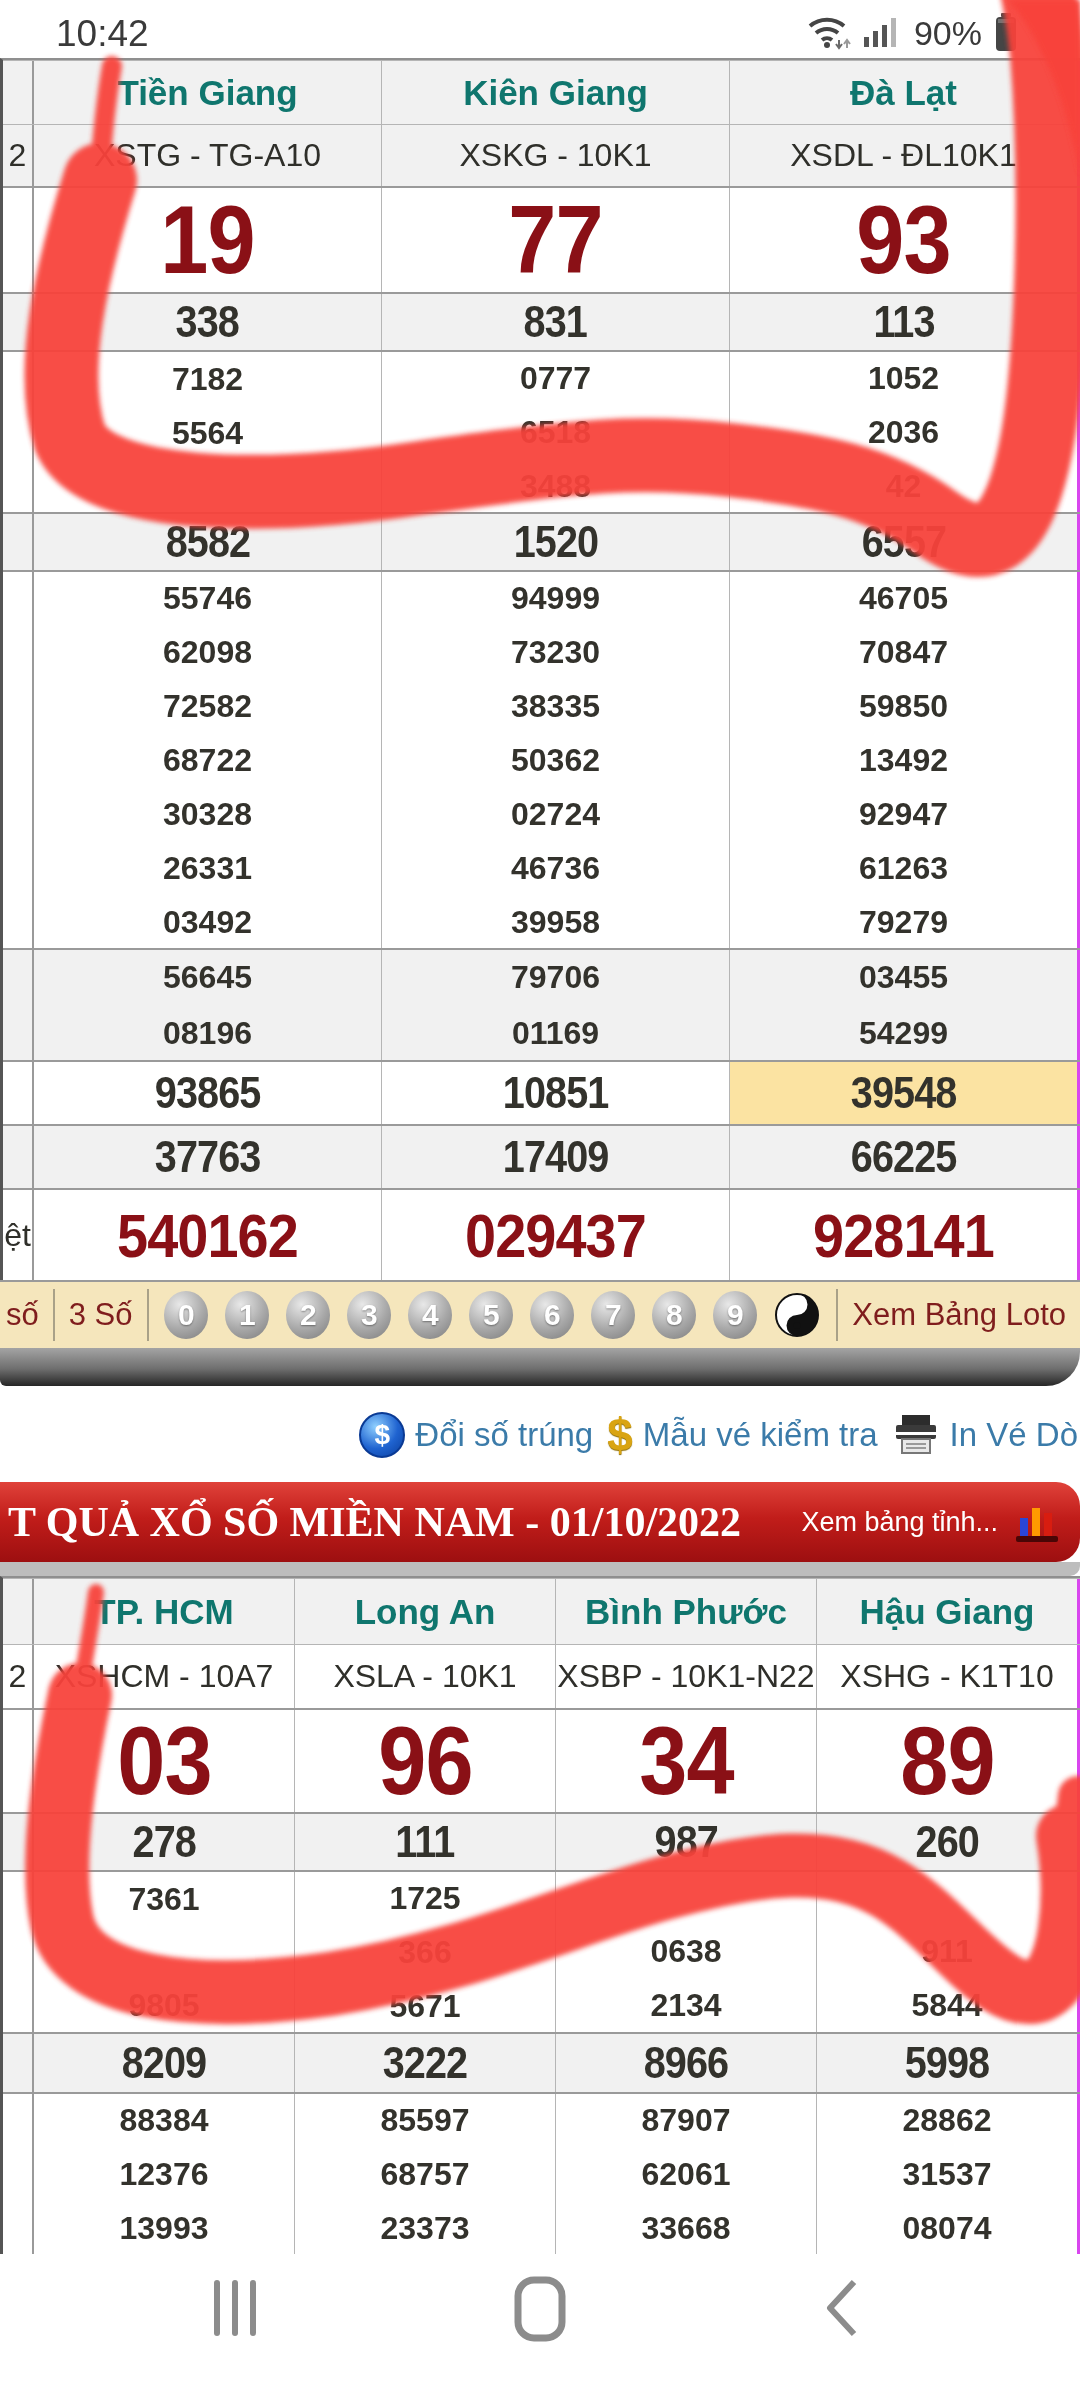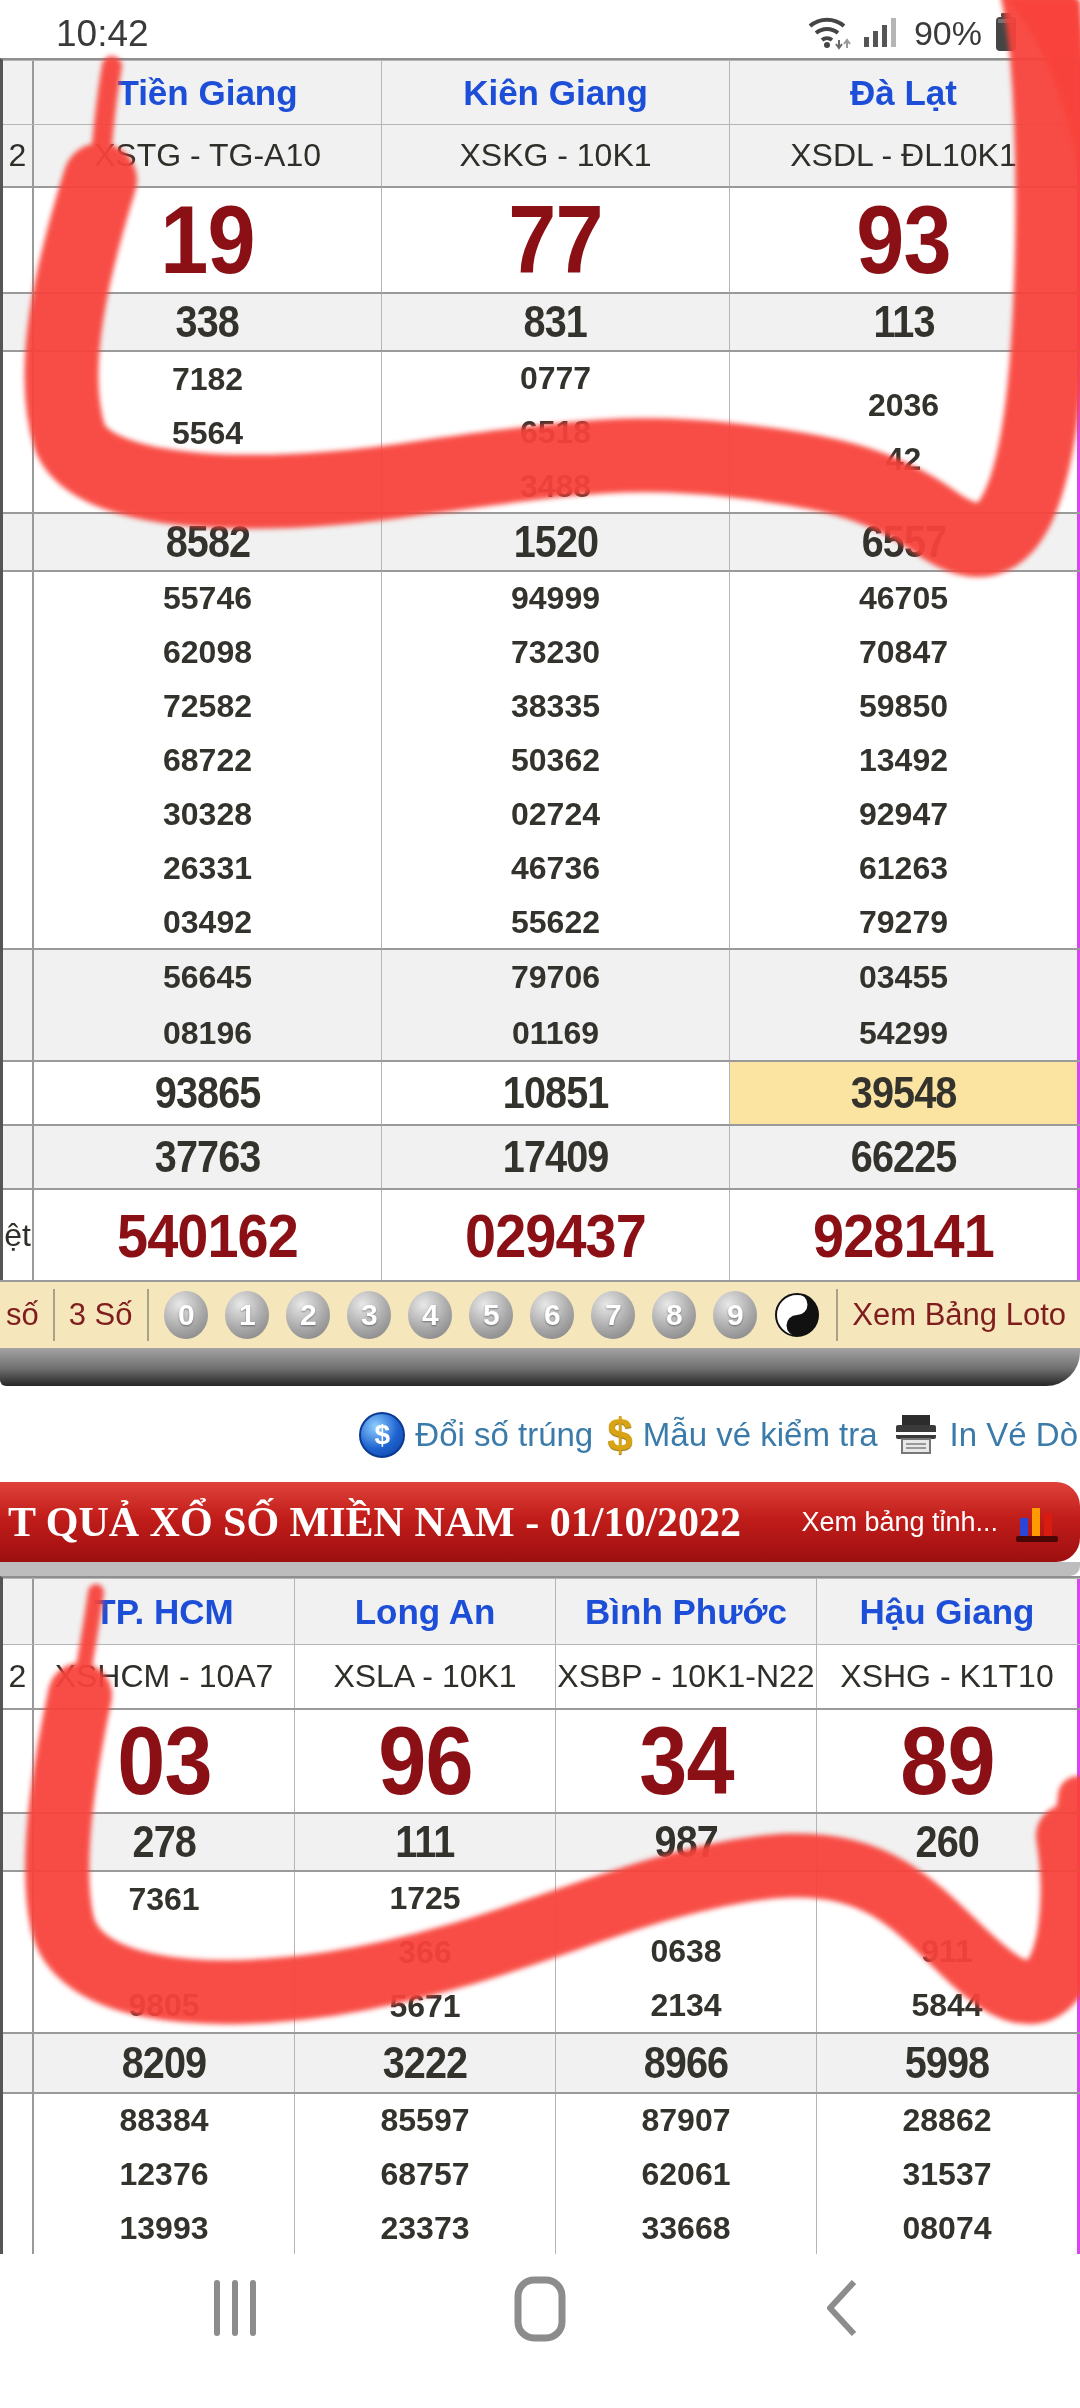--- a/index.html
+++ b/index.html
@@ -18,21 +18,21 @@
   .trow{display:flex;border-top:1px solid #b5b5b5;box-sizing:border-box;}
   .trow.grp{border-top:2px solid #9a9a9a;}
   .sliver{width:31px;flex:none;border-right:2px solid #9a9a9a;box-sizing:border-box;
           display:flex;align-items:center;justify-content:center;font-size:32px;color:#2f2f2a;overflow:hidden;}
   .c{flex:1;text-align:center;border-right:1px solid #b5b5b5;box-sizing:border-box;
      display:flex;flex-direction:column;align-items:center;justify-content:center;overflow:hidden;}
   .c:last-child{border-right:3px solid #d946ef;}
   .gray{background:#f1f1f1;}
   .white{background:#ffffff;}
   .hl{background:#fbe3a2;}
-  .hdr .c{font-size:35px;font-weight:bold;color:#1d4ed8;}
+  .hdr .c{font-size:35px;font-weight:bold;color:#0f766e;}
   .codes .c{font-size:32px;color:#2f2f2a;font-weight:500;}
   .big .c{font-size:96px;font-weight:bold;color:#8a1016;letter-spacing:-2px;}
   .num{font-size:44px;font-weight:bold;color:#33322c;}
   .line{height:54px;line-height:54px;font-size:32px;font-weight:bold;color:#33322c;width:100%;}
   .cnd{display:inline-block;transform:scaleX(.9);letter-spacing:-1px;}
   .db .c{font-size:62px;font-weight:bold;color:#8a1016;letter-spacing:-1px;}
 
   .h-hdr{height:64px;} .h-codes{height:62px;} .h-g8{height:106px;} .h-sm{height:58px;}
   .h-g6{height:162px;} .h-g4{height:378px;} .h-g3{height:112px;} .h-g2{height:64px;}
   .h-g1{height:64px;} .h-db{height:92px;}
@@ -159,20 +159,21 @@
       <div class="line">7182</div>
         <div class="line">5564</div>
         <div class="line"></div>
     </div>
     <div class="c">
       <div class="line">0777</div>
         <div class="line">6518</div>
         <div class="line">3488</div>
     </div>
     <div class="c">
+      <div class="line">1052</div>
         <div class="line">2036</div>
         <div class="line">42</div>
     </div>
   </div>
   <div class="trow h-sm gray grp">
     <div class="sliver gray"></div>
     <div class="c num">
         <span class="cnd">8582</span>
       </div>
     <div class="c num">
@@ -193,21 +194,21 @@
         <div class="line">26331</div>
       <div class="line">03492</div>
     </div>
     <div class="c">
       <div class="line">94999</div>
         <div class="line">73230</div>
       <div class="line">38335</div>
         <div class="line">50362</div>
       <div class="line">02724</div>
         <div class="line">46736</div>
-      <div class="line">55622</div>
+      <div class="line">39958</div>
     </div>
     <div class="c">
       <div class="line">46705</div>
         <div class="line">70847</div>
       <div class="line">59850</div>
         <div class="line">13492</div>
       <div class="line">92947</div>
         <div class="line">61263</div>
       <div class="line">79279</div>
     </div>

